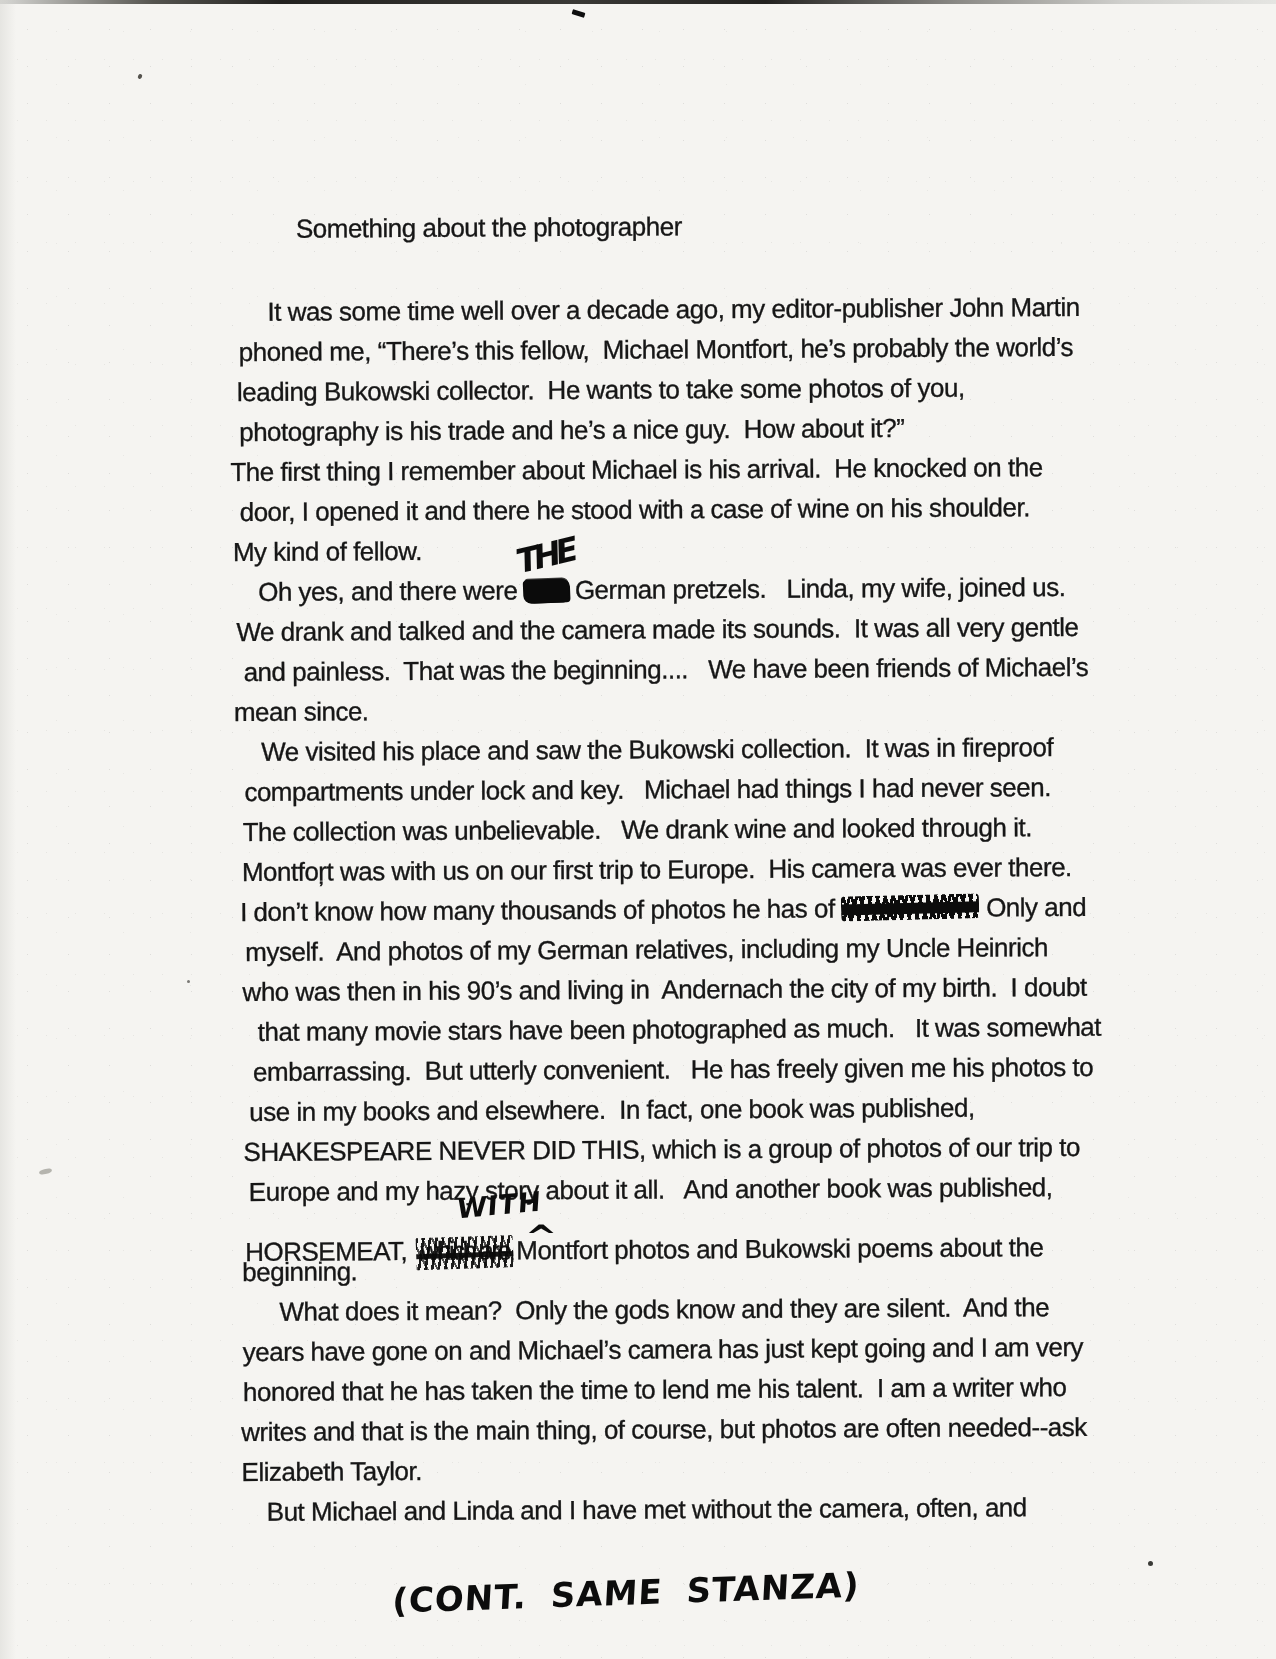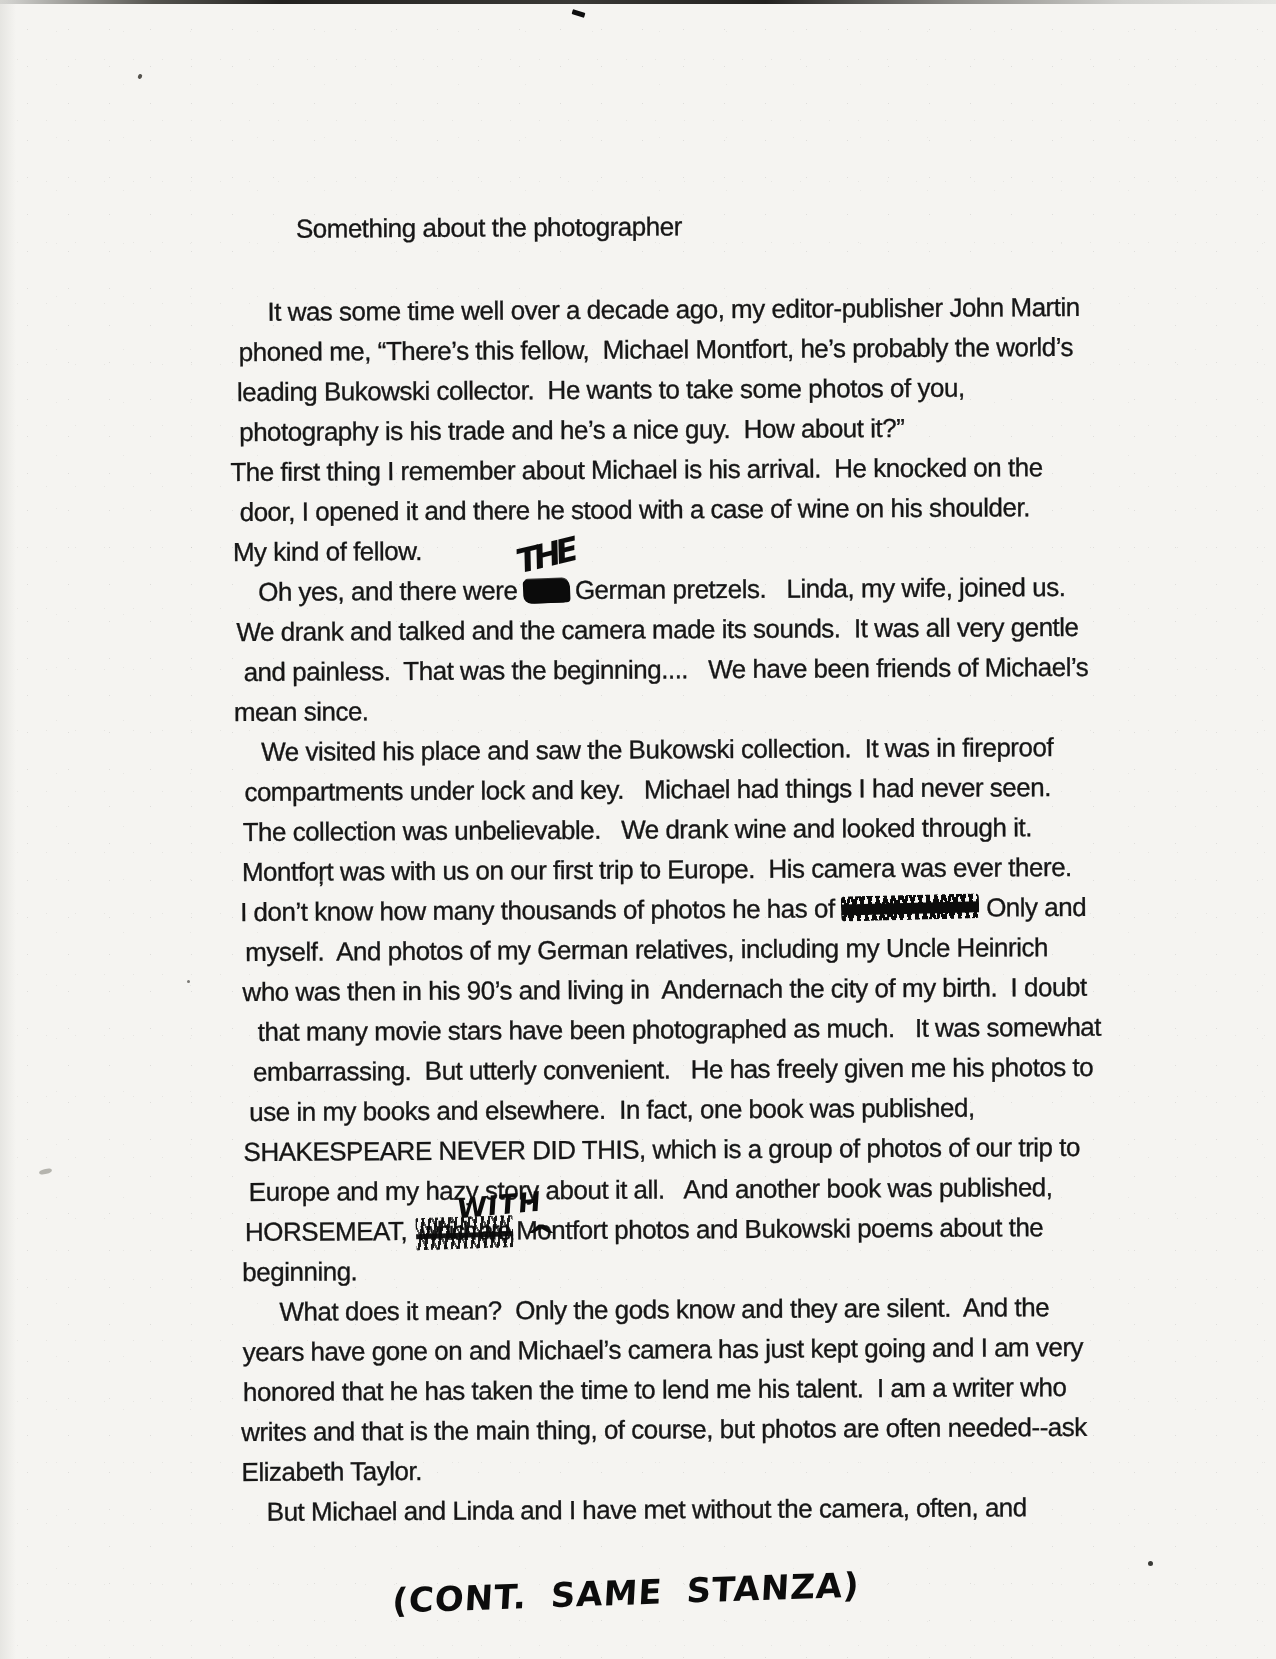--- a/index.html
+++ b/index.html
@@ -49,21 +49,21 @@
   .scribble{
     display:inline-block;width:138px;height:25px;vertical-align:-3px;
     border-radius:4px;
     background:
       repeating-linear-gradient(104deg,#0c0c0c 0 3px,rgba(12,12,12,0) 3px 7px),
       repeating-linear-gradient(72deg,#0c0c0c 0 3px,rgba(12,12,12,0) 3px 8px),
       linear-gradient(#0c0c0c 0 0) 0 55%/100% 11px no-repeat;
     transform:rotate(-1deg);
   }
   
-  .struck{position:relative;letter-spacing:-2.5px;display:inline-block;}
+  .struck{position:relative;letter-spacing:-2.5px;display:inline-block;margin-top:20px;}
   .struck::after{
     content:"";position:absolute;left:-5px;right:-3px;top:3px;bottom:-1px;
     background:
       repeating-linear-gradient(100deg,rgba(10,10,10,.92) 0 2.5px,transparent 2.5px 6.5px),
       repeating-linear-gradient(65deg,rgba(10,10,10,.7) 0 2px,transparent 2px 9px),
       linear-gradient(rgba(10,10,10,.95) 0 0) 0 58%/100% 5px no-repeat;
     transform:rotate(-1.5deg);
   }
   
   .hand{

